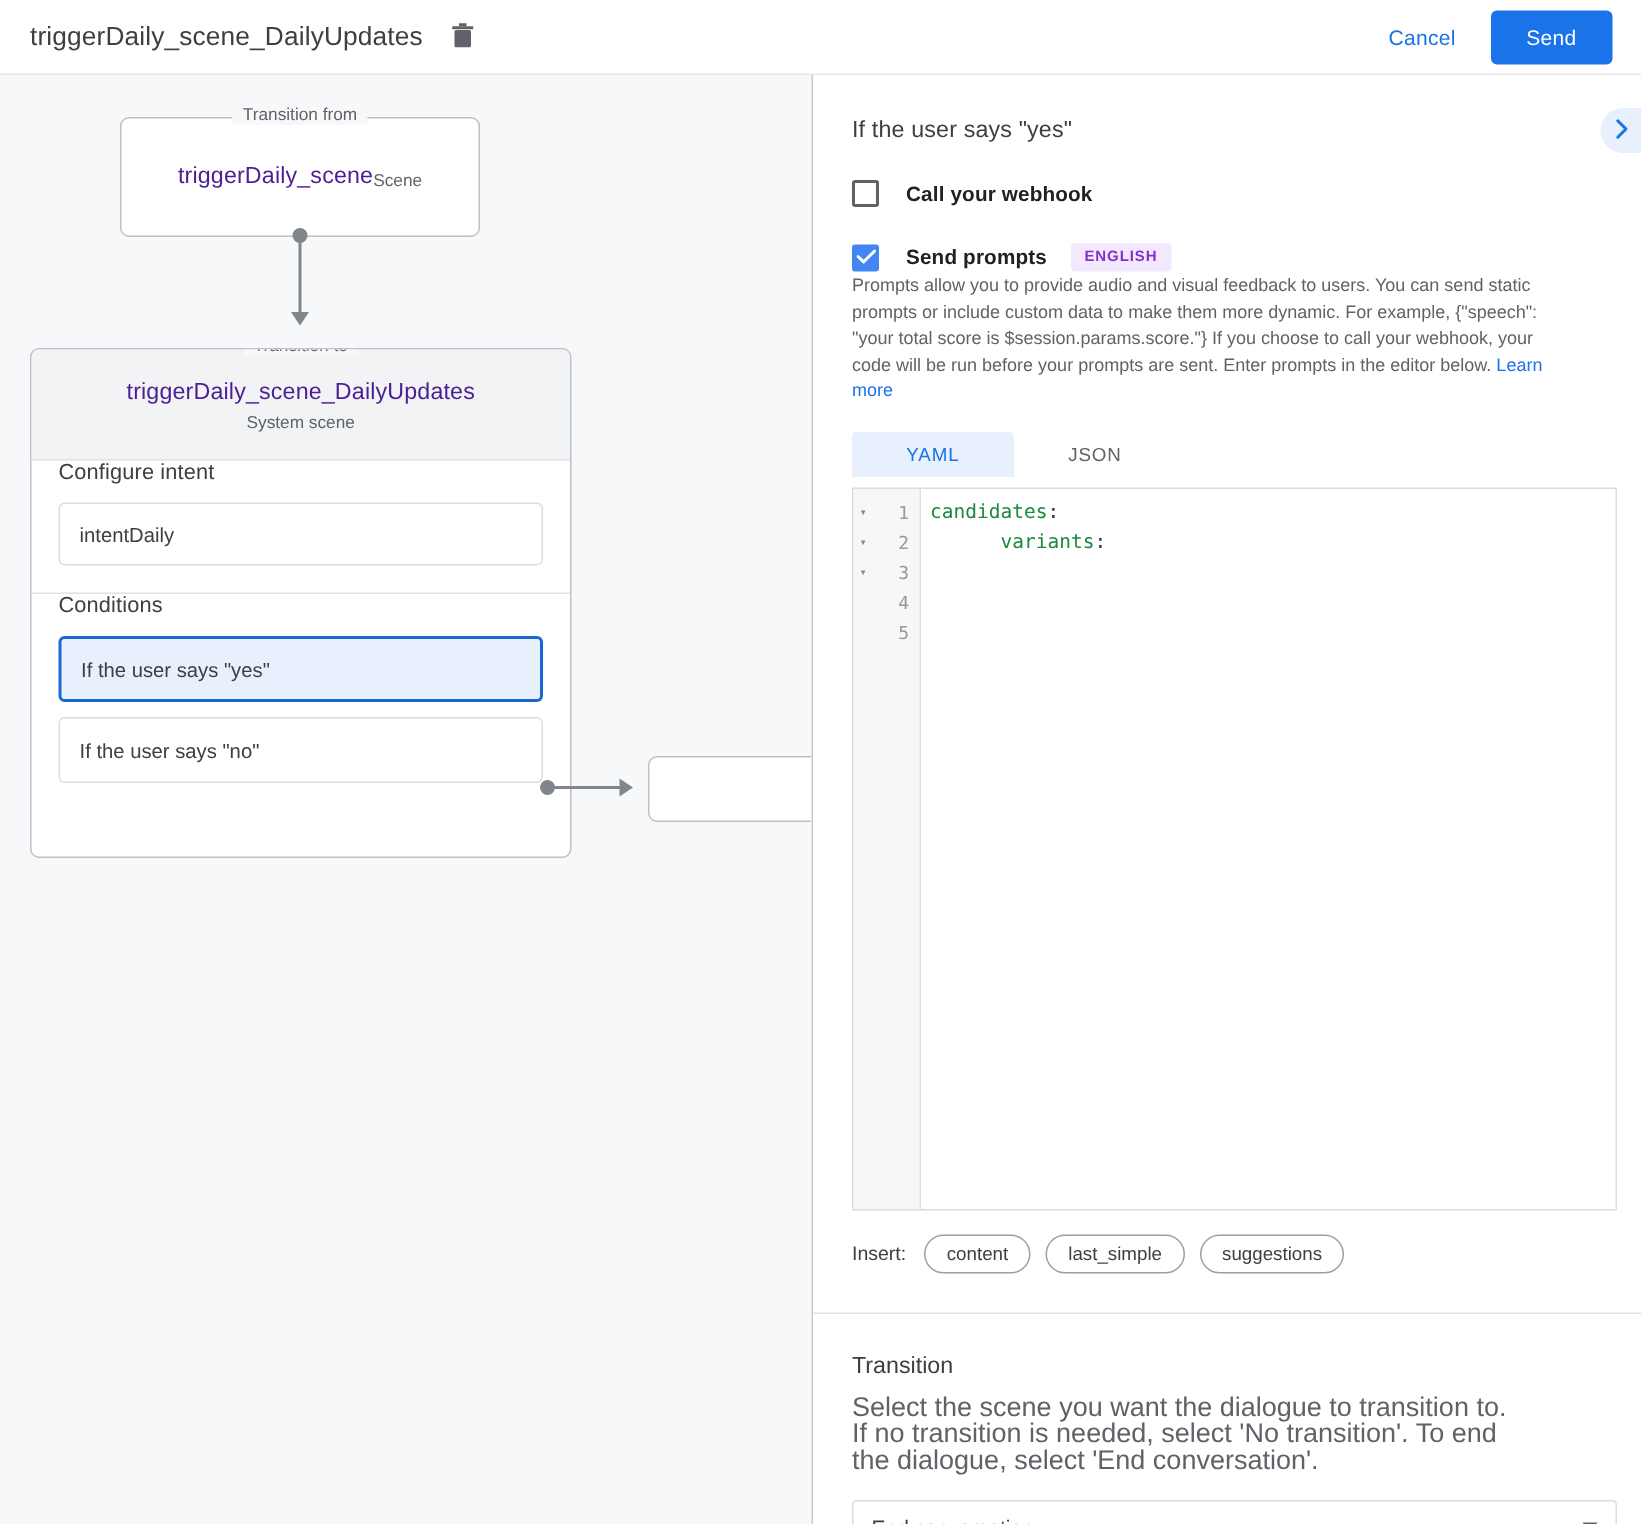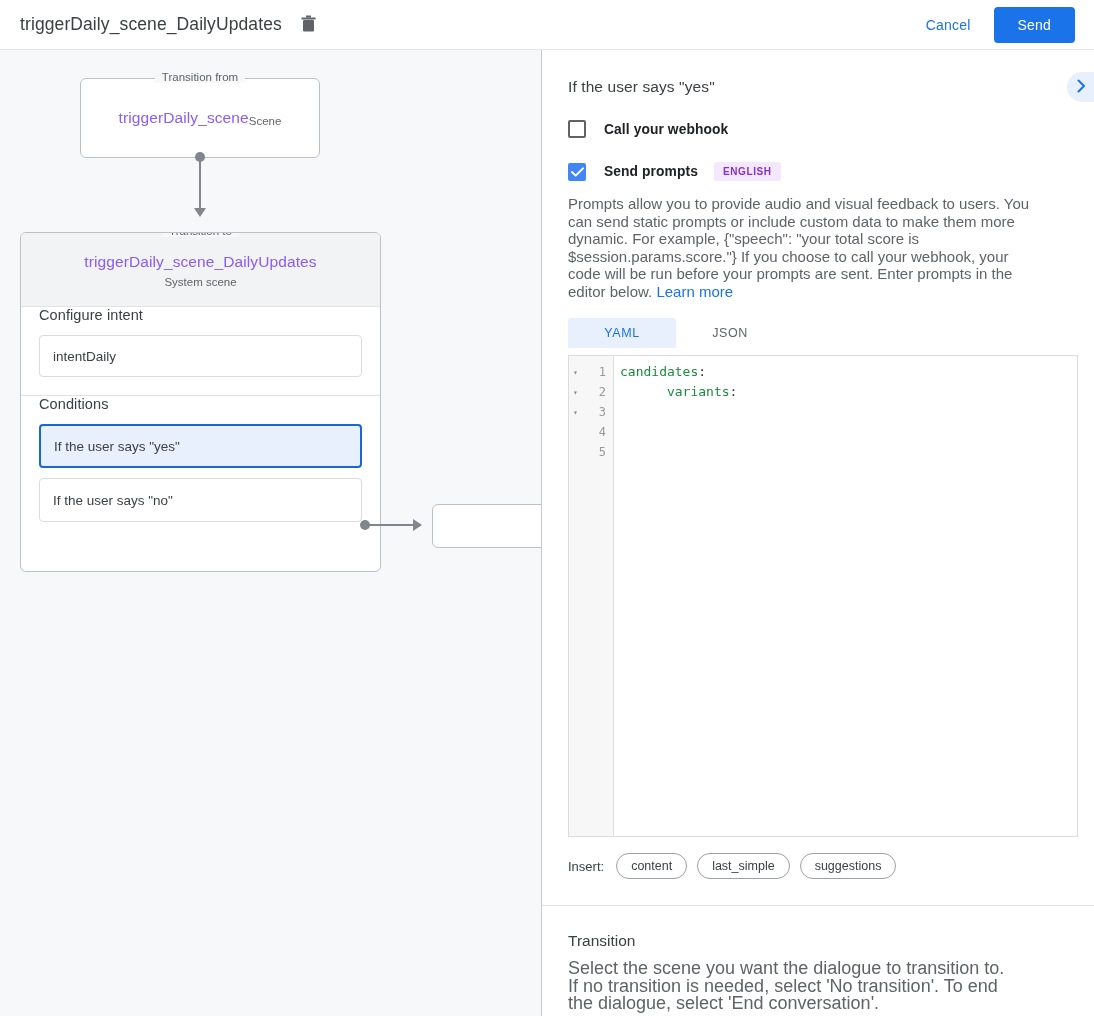--- a/index.html
+++ b/index.html
@@ -61,21 +61,21 @@
     background: #ffffff;
     border: 1px solid #bdc1c6;
     border-radius: 6px;
   }
   .node-legend {
     position: absolute; top: -8px; left: 50%; transform: translateX(-50%);
     background: #f7f8fa; padding: 0 7px;
     font-size: 11.5px; color: #5f6368; white-space: nowrap;
   }
   .node-title {
-    text-align: center; font-size: 15.5px; color: #8b5cf6;
+    text-align: center; font-size: 15.5px; color: #4c1d95;
     letter-spacing: 0.1px;
   }
   .node-sub {
     text-align: center; font-size: 11.5px; color: #5f6368; margin-top: 5px;
   }
 
   
   #node-from {
     left: 80px; top: 28px; width: 240px; height: 80px;
     display: flex; flex-direction: row; align-items: center;
@@ -173,22 +173,22 @@
     background: #4285f4; border-color: #4285f4;
     display: flex; align-items: center; justify-content: center;
   }
   .check-label { margin-left: 18px; font-size: 13.8px; color: #202124; font-weight: bold; letter-spacing: .1px;}
   .lang-badge {
     margin-left: 16px; background: #f3e8fd; color: #8430ce;
     font-size: 10px; font-weight: bold; letter-spacing: .6px;
     padding: 4px 9px; border-radius: 3px;
   }
   .panel-desc {
-    padding: 0 26px; margin-top: 14px;
-    font-size: 15px; line-height: 17.5px; color: #5f6368;
+    padding: 0 26px; margin-top: 1px;
+    font-size: 12px; line-height: 17.5px; color: #5f6368;
     max-width: 520px;
   }
   .panel-desc a { color: #1a73e8; text-decoration: none; }
 
   
   .tabs { display: flex; padding: 0 26px; margin-top: 18px; }
   .tab {
     width: 108px; height: 30px; display: flex; align-items: center; justify-content: center;
     font-size: 12.5px; color: #5f6368; font-weight: 500; letter-spacing: .6px;
     cursor: pointer; border-radius: 3px 3px 0 0; background: transparent;

